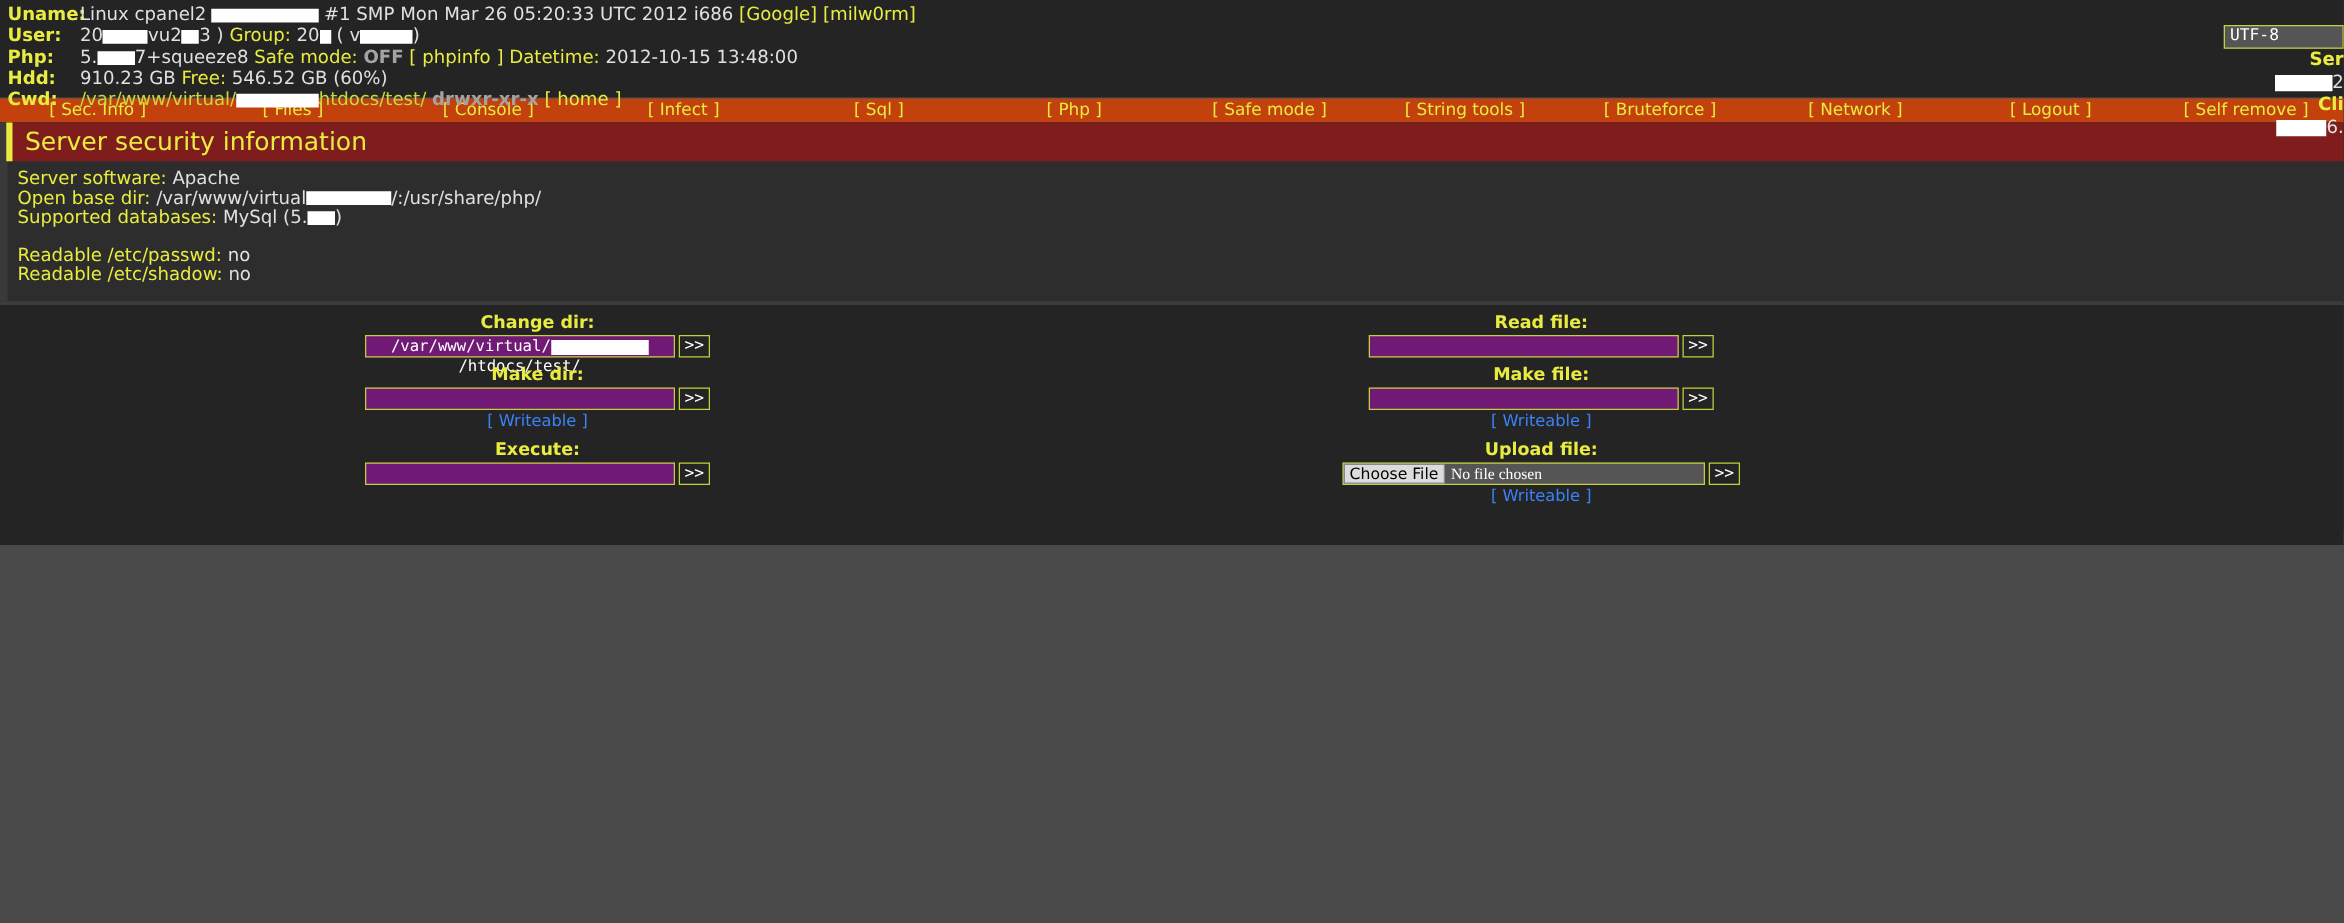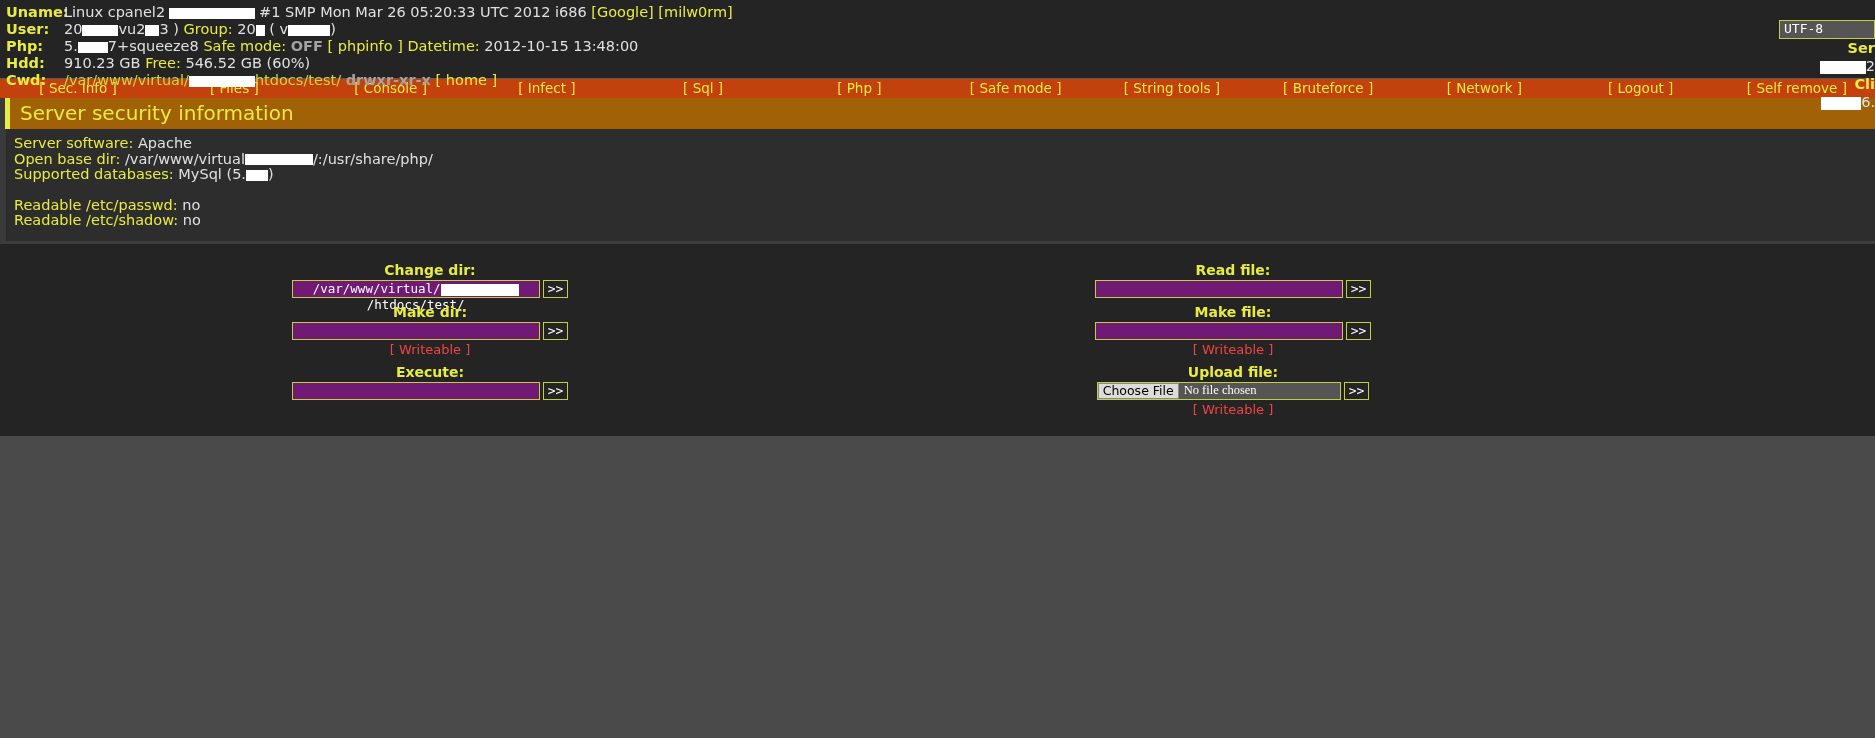--- a/index.html
+++ b/index.html
@@ -128,21 +128,21 @@
   }
 
   
   .panel {
     margin: 0;
     background: #2d2d2d;
     border-left: 6px solid #3a3a3a;
     min-height: 143px;
   }
   .panel-title {
-    background: #a16207;
+    background: #7f1d1d;
     color: #e8ec40;
     font-size: 20px;
     font-weight: normal;
     padding: 4px 0 5px 10px;
     border-left: 5px solid #e8ec40;
     margin-left: -1px;
     line-height: 22px;
   }
   .panel-body {
     padding: 7px 0 12px 8px;
@@ -155,21 +155,21 @@
 
   
   .forms {
     position: relative;
     height: 180px;
     background: #242424;
     border-top: 3px solid #3c3c3c;
   }
   .col {
     position: absolute;
-    top: 12px;
+    top: 0;
     width: 330px;
     text-align: center;
   }
   .col-left  { left: 265px; }
   .col-right { left: 1068px; }
 
   .flabel {
     color: #e8ec40;
     font-weight: bold;
     font-size: 14px;
@@ -202,32 +202,33 @@
     font-family: "DejaVu Sans Mono", monospace;
     font-size: 13px;
     line-height: 16px;
     height: 18px;
     margin-left: 3px;
     padding: 0 4px;
     cursor: pointer;
     box-sizing: border-box;
   }
   .writeable {
-    color: #ef4444;
+    color: #3b82f6;
     font-size: 13px;
     line-height: 16px;
     margin-top: 2px;
   }
   .fileinput {
     background: #555555;
     border: 1px solid #c3cf3c;
     display: flex;
+    align-items: center;
     height: 18px;
     box-sizing: border-box;
-    width: 244px;
+    width: 290px;
   }
   .choosebtn {
     background: #dcdcdc;
     border: 1px solid #888888;
     color: #000000;
     font-family: "DejaVu Sans", sans-serif;
     font-size: 12.5px;
     line-height: 14px;
     padding: 0 4px;
     margin: 0;

